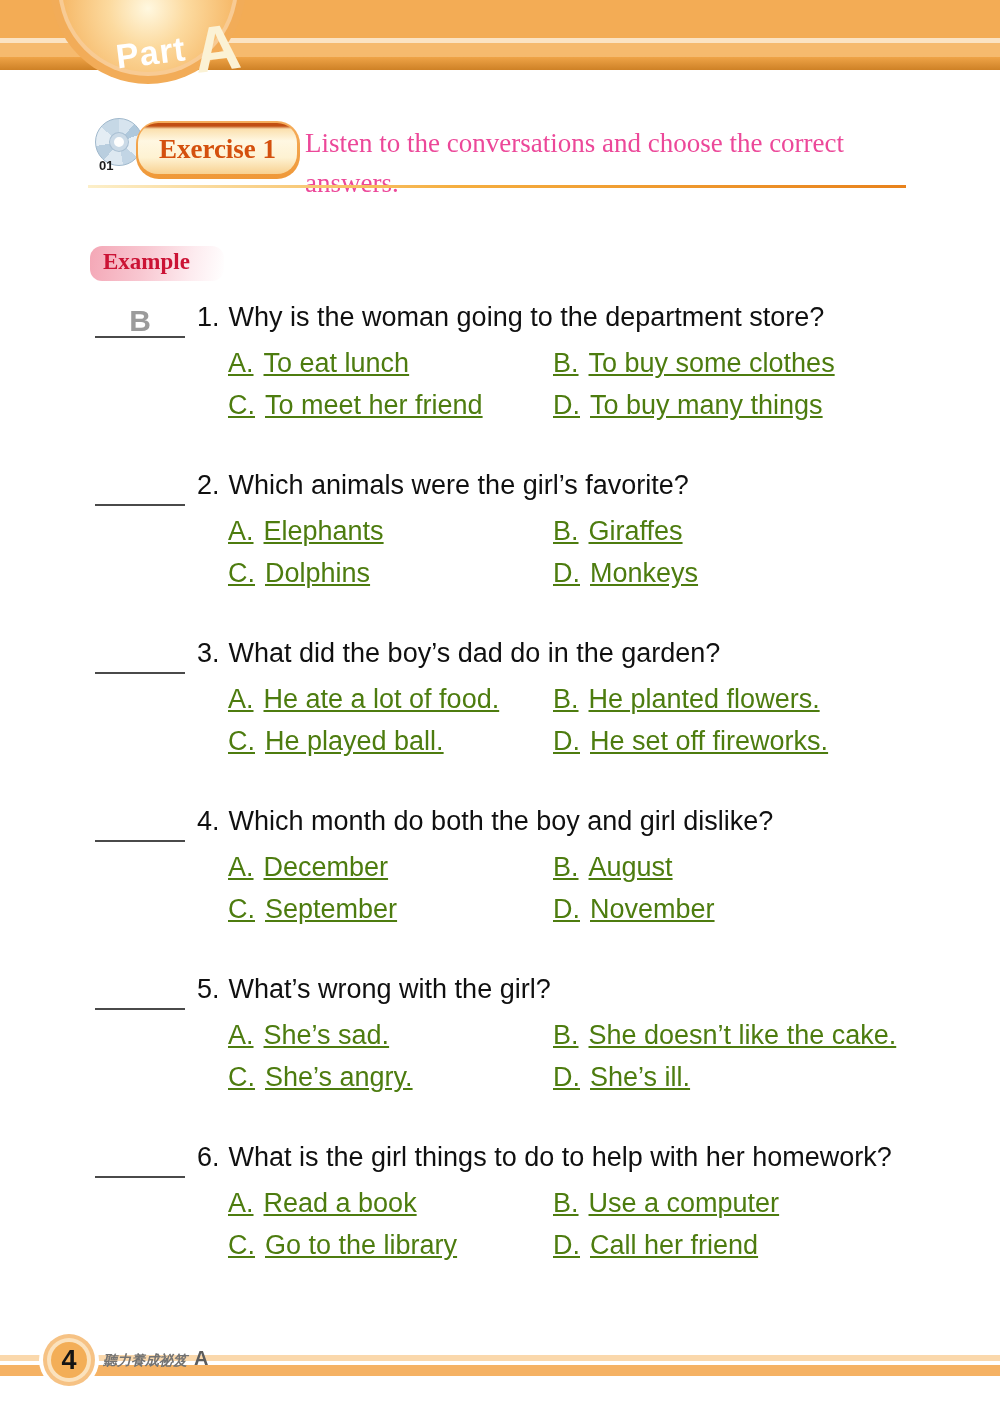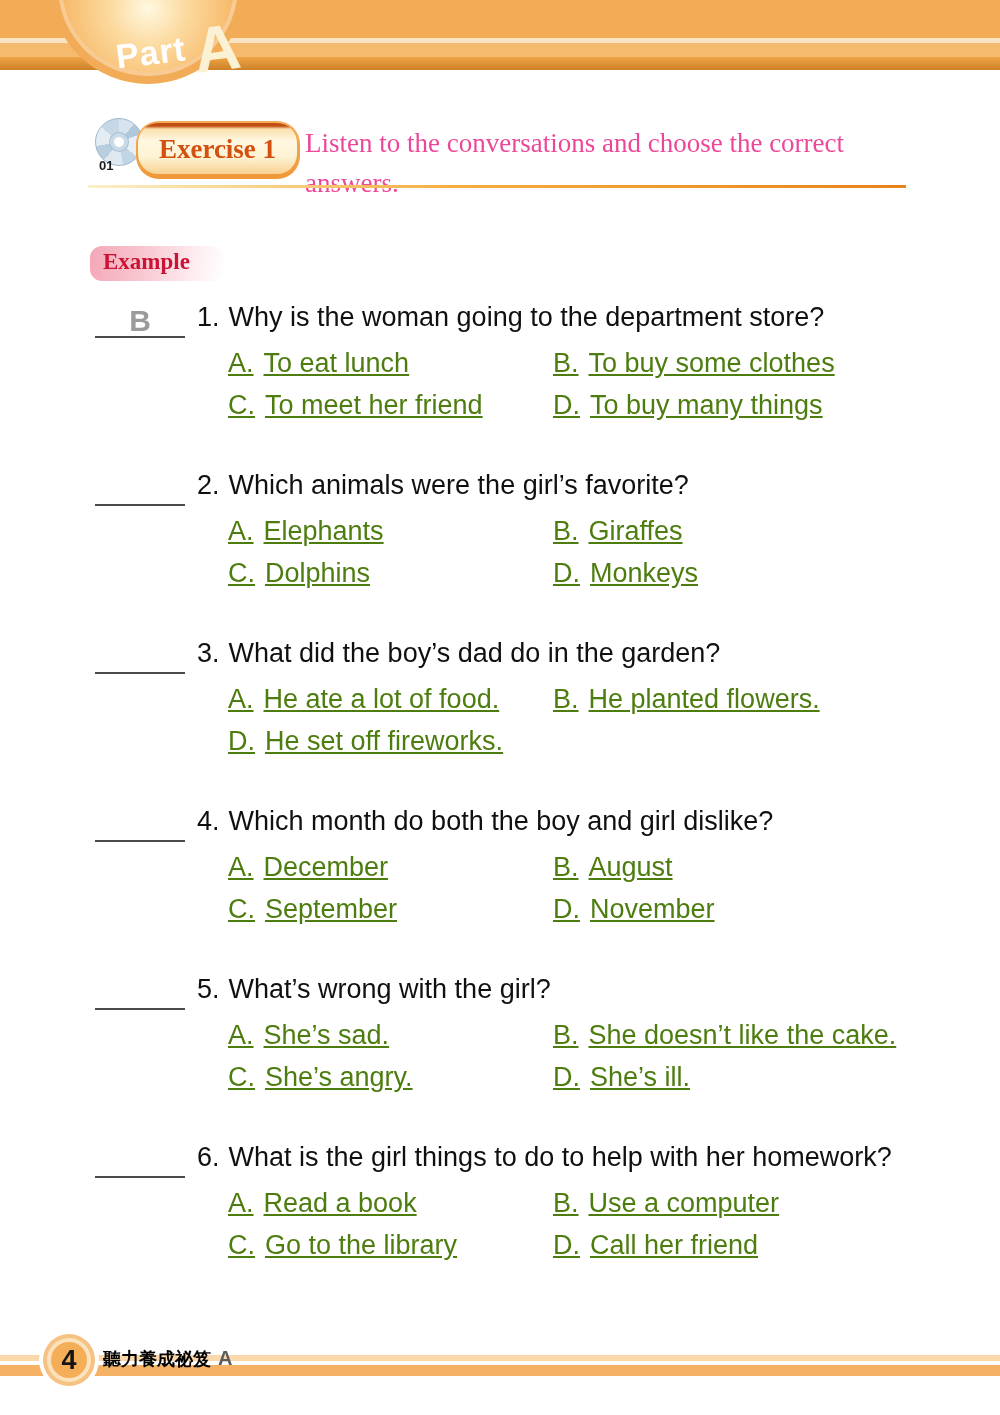--- a/index.html
+++ b/index.html
@@ -84,21 +84,21 @@
                    background: #FAD8AC; }
   .f-stripe-main { position: absolute; left: 0; top: 1365px; width: 1000px; height: 11px;
                    background: #F5B264; }
   .f-circle { position: absolute; left: 43px; top: 1334px; width: 52px; height: 52px;
               border-radius: 50%; background: #F6C284; box-shadow: 0 0 0 4px #FFFFFF; }
   .f-ring   { position: absolute; inset: 4px; border-radius: 50%; background: #FBE2BD; }
   .f-inner  { position: absolute; inset: 8px; border-radius: 50%; background: #F3AE57;
               display: flex; align-items: center; justify-content: center; }
   .f-inner span { font-size: 27px; font-weight: bold; color: #141414; }
   .f-title { position: absolute; left: 103px; top: 1347px; white-space: nowrap; }
-  .f-title-text { font-size: 18px; font-weight: bold; color: #000000; }
+  .f-title-text { font-size: 14px; font-weight: bold; color: #737373; font-style: italic; }
   .f-series { font-size: 20px; font-weight: bold; color: #5C5C5C; margin-left: 7px; }
 </style>
 </head>
 <body>
 
 <div class="top-band">
   <div class="stripe-a"></div>
   <div class="stripe-b"></div>
   <div class="stripe-c"></div>
   <div class="stripe-d"></div>
@@ -168,20 +168,21 @@
     <div class="q-line">
       <span class="blank">
           <span class="ans"></span>
         </span>
       <span class="q-num">3.</span>
       <span class="q-text">What did the boy’s dad do in the garden?</span>
     </div>
     <div class="opts">
       <div class="opt"><span class="opt-label">A.</span><span>He ate a lot of food.</span></div>
       <div class="opt"><span class="opt-label">B.</span><span>He planted flowers.</span></div>
+      <div class="opt"><span class="opt-label">C.</span><span>He played ball.</span></div>
       <div class="opt"><span class="opt-label">D.</span><span>He set off fireworks.</span></div>
     </div>
   </div>
 
   <div class="question">
     <div class="q-line">
       <span class="blank">
           <span class="ans"></span>
         </span>
       <span class="q-num">4.</span>

